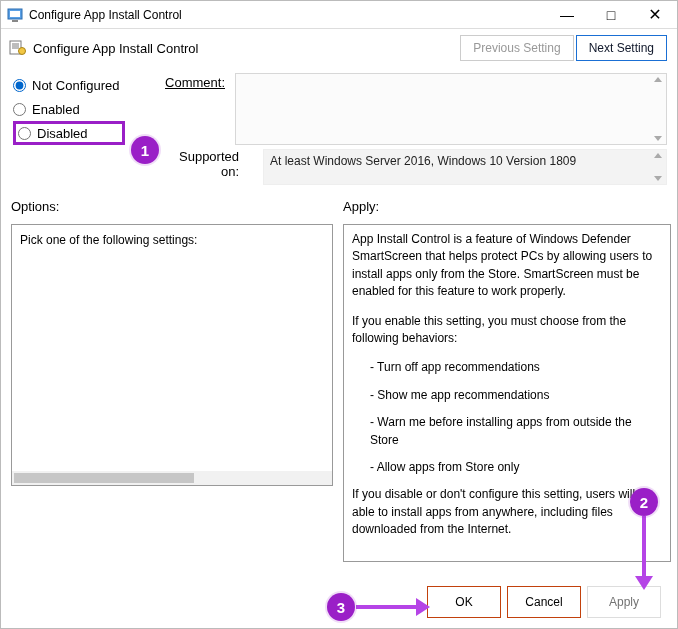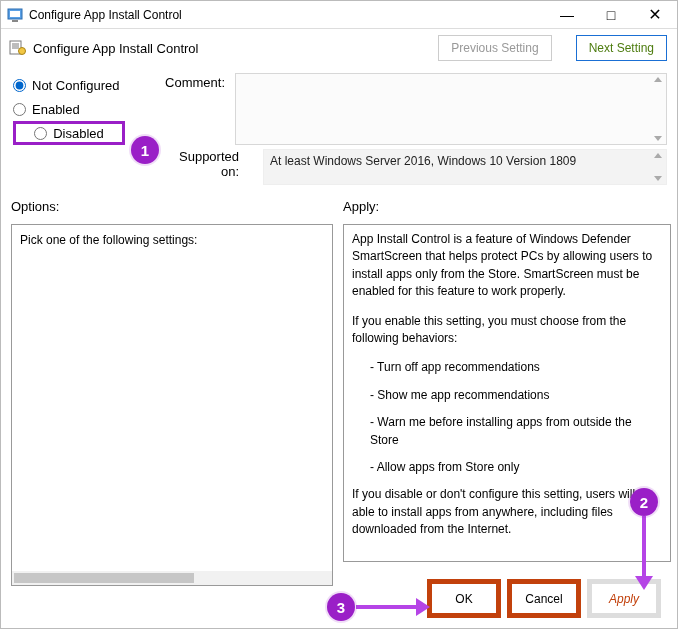--- a/index.html
+++ b/index.html
@@ -26,45 +26,44 @@
   }
   .winbtn.close { font-size: 16px; }
   .header-row {
     display: flex; align-items: center; padding: 6px 10px 8px 8px;
   }
   .header-row .hicon { width: 18px; height: 18px; margin-right: 6px; }
   .header-row .htitle { flex: 1; font-size: 13px; }
   .navbtn {
     height: 26px; padding: 0 12px; font-size: 12px;
     background: #fff; border: 1px solid #ccc; color: #999;
-    margin-left: 24px;
+    margin-left: 2px;
   }
   .navbtn.active {
-    border: 1px solid #1a6fd4; color: #4d7c0f;
+    border: 1px solid #1a6fd4; color: #0f172a;
   }
   .config-area {
     display: flex; padding: 4px 10px 0 12px;
   }
   .radio-col { width: 138px; }
   .radio-row {
     display: flex; align-items: center; height: 24px;
     font-size: 13px;
   }
   .radio-row input[type="radio"] { margin-right: 6px; accent-color:#0066cc; width:13px; height:13px;}
   .radio-disabled-wrap {
-    border: 3px solid #9a1fc7; padding: 1px 18px;
+    border: 3px solid #9a1fc7; padding: 1px 2px;
     display: inline-flex; align-items: center; height: 24px;
     width: 112px;
-    justify-content: center;
   }
   .label-col {
     width: 84px; font-size: 13px; text-align: right;
     padding-right: 10px;
   }
-  .comment-label { padding-top: 2px; }
+  .comment-label { padding-top: 2px; text-decoration: underline; }
   .supported-label { padding-top: 0; }
   .comment-box {
     flex: 1; height: 72px; border: 1px solid #d7d7d7;
     background: #fbfbfb; position: relative;
   }
   .supported-box {
     flex: 1; height: 36px; border: 1px solid #eee;
     background: #f3f3f3; position: relative;
     padding: 4px 18px 4px 6px; font-size: 12px; color: #222;
   }
@@ -74,21 +73,21 @@
   }
   .tri-up { top: 3px; border-bottom: 5px solid #aaa; }
   .tri-down { bottom: 3px; border-top: 5px solid #aaa; }
   .columns {
     display: flex; padding: 14px 6px 0 10px;
   }
   .col-left { width: 322px; margin-right: 10px; }
   .col-right { flex: 1; }
   .col-head { font-size: 13px; margin-bottom: 10px; }
   .options-box {
-    border: 1px solid #999; height: 362px; background:#fff;
+    border: 1px solid #999; height: 262px; background:#fff;
     position: relative; overflow: hidden;
   }
   .options-inner { padding: 8px 8px; font-size: 12px; }
   .h-scroll-track {
     position: absolute; bottom: 0; left: 0; right: 0; height: 14px;
     background: #f1f1f1;
   }
   .h-scroll-thumb {
     position: absolute; left: 2px; top: 2px; height: 10px; width: 180px;
     background: #c6c6c6;
@@ -98,24 +97,24 @@
     padding: 6px 12px 6px 8px; font-size: 12px; line-height: 1.45;
     overflow: hidden;
   }
   .help-box p { margin-bottom: 12px; }
   .help-box .bullet { padding-left: 18px; margin-bottom: 10px; }
   .dlg-buttons {
     position: absolute; bottom: 10px; right: 16px;
     display: flex; gap: 6px;
   }
   .dlg-btn {
-    width: 74px; height: 39px; border: 5px solid #c2410c;
+    width: 74px; height: 32px; border: 1px solid #c2410c;
     background: #fff; font-size: 12px;
   }
-  .dlg-btn.disabled { color: #c2410c; border-color:#ddd;font-style:italic; }
+  .dlg-btn.disabled { color: #737373; border-color:#ddd; }
 
   
   .anno-circle {
     position: absolute; width: 28px; height: 28px; border-radius: 50%;
     background: #9a1fc7; color: #fff; display: flex;
     align-items: center; justify-content: center;
     font-weight: bold; font-size: 15px;
     box-shadow: 0 0 0 2px rgba(154,31,199,.15);
     z-index: 20;
   }

